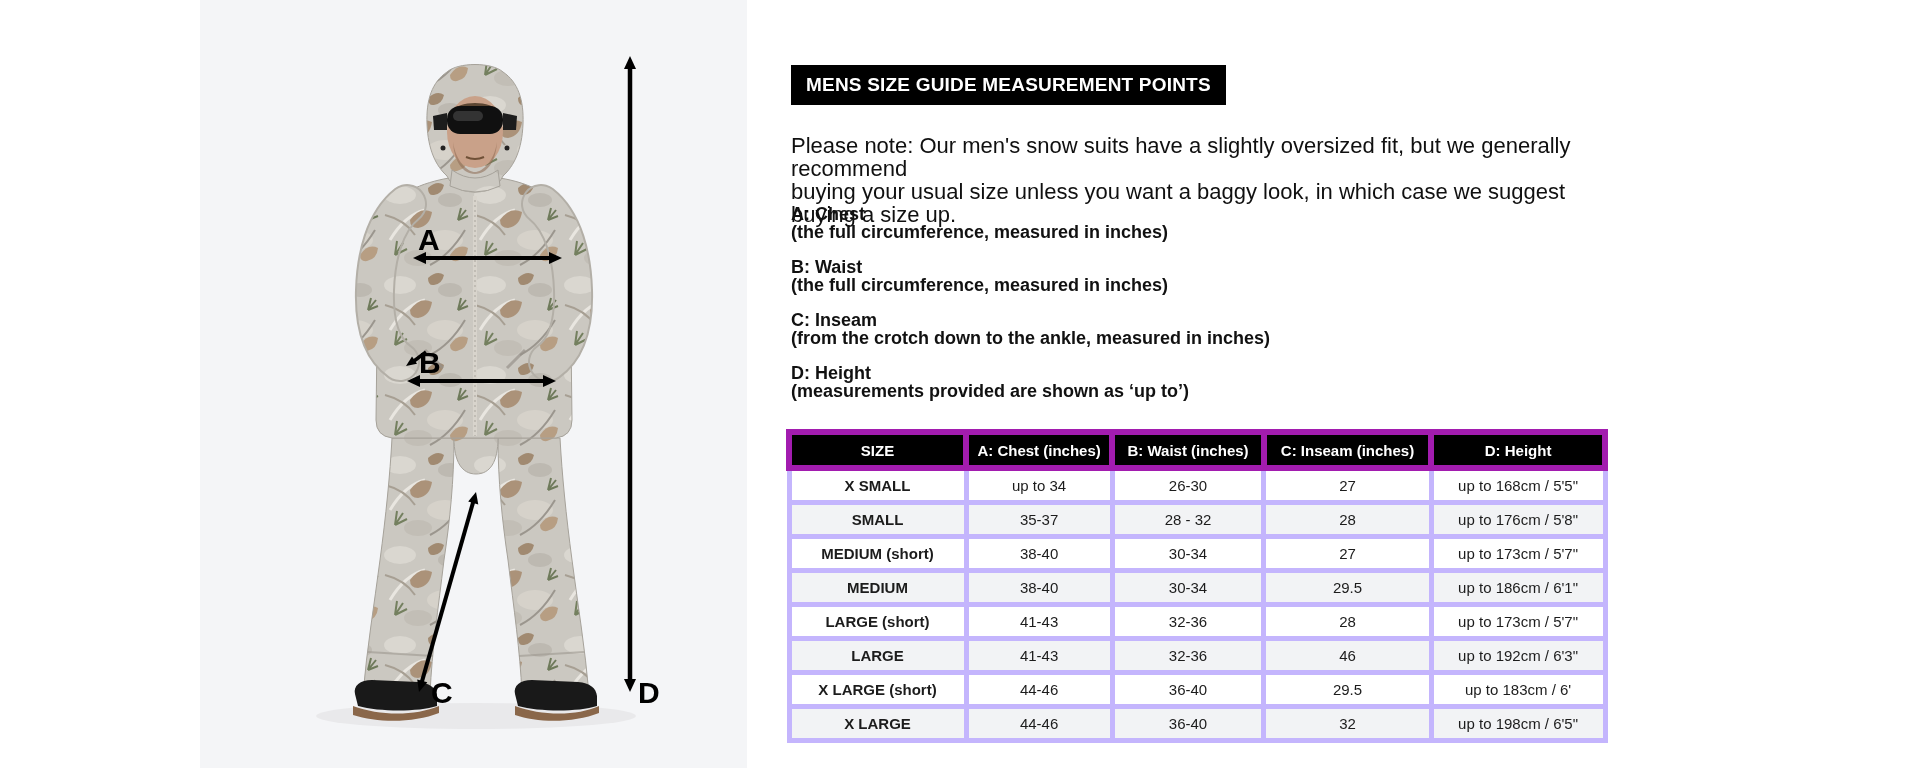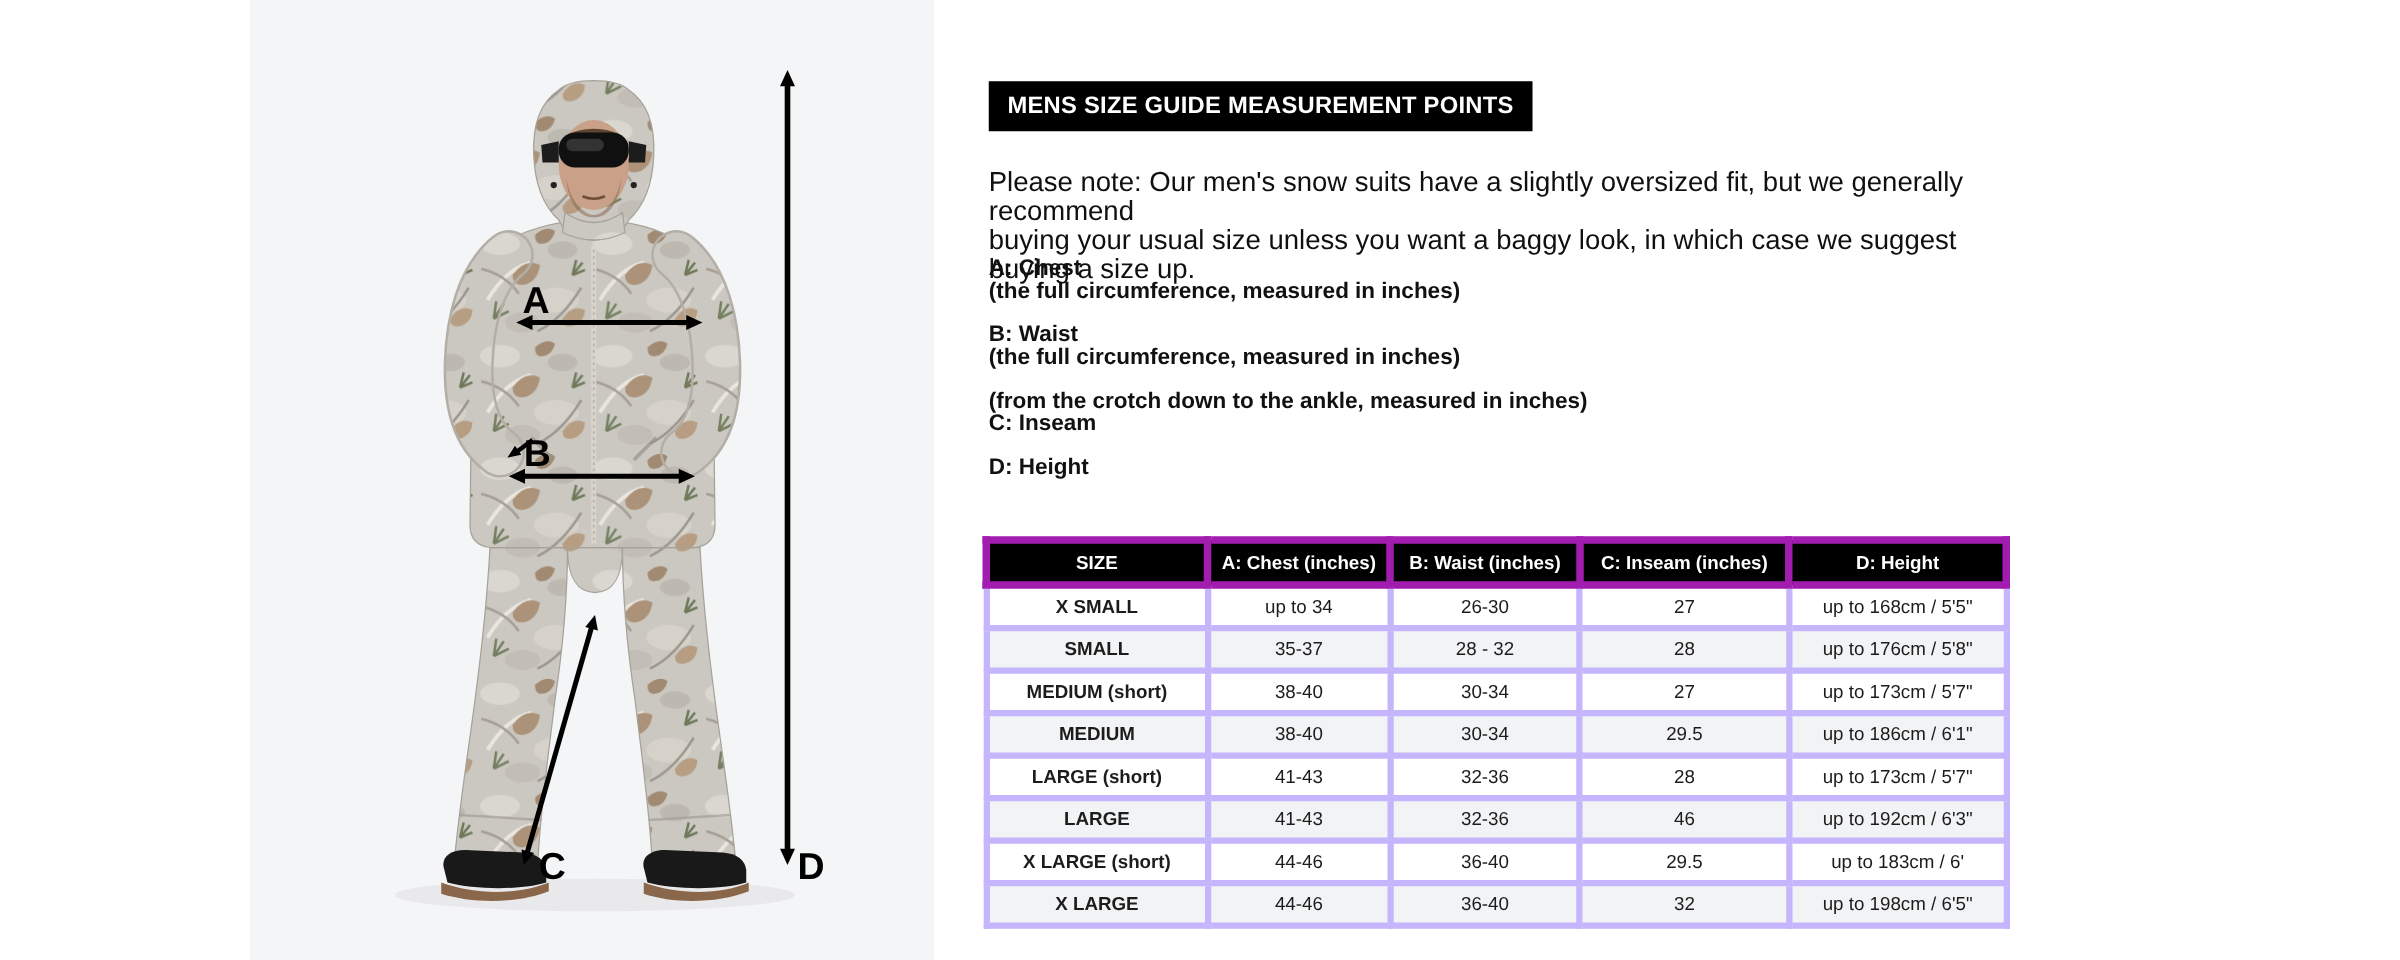--- a/index.html
+++ b/index.html
@@ -166,25 +166,26 @@
   <div class="points">
       <div class="point">
         <div>A: Chest</div>
         <div>(the full circumference, measured in inches)</div>
       </div>
       <div class="point">
         <div>B: Waist</div>
         <div>(the full circumference, measured in inches)</div>
       </div>
       <div class="point">
+        <div>C: Inseam</div>
         <div>(from the crotch down to the ankle, measured in inches)</div>
-        <div>C: Inseam</div>
       </div>
       <div class="point">
         <div>D: Height</div>
+        <div>(measurements provided are shown as ‘up to’)</div>
       </div>
     </div>
 
   <table class="size-table">
     <colgroup>
       <col class="c-size">
         <col class="c-chest">
         <col class="c-waist">
         <col class="c-inseam">
         <col class="c-height">

